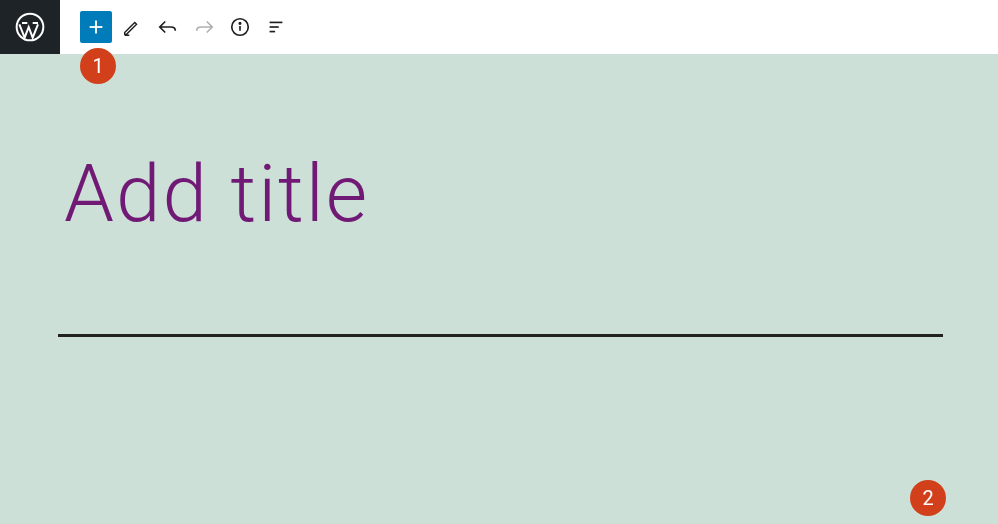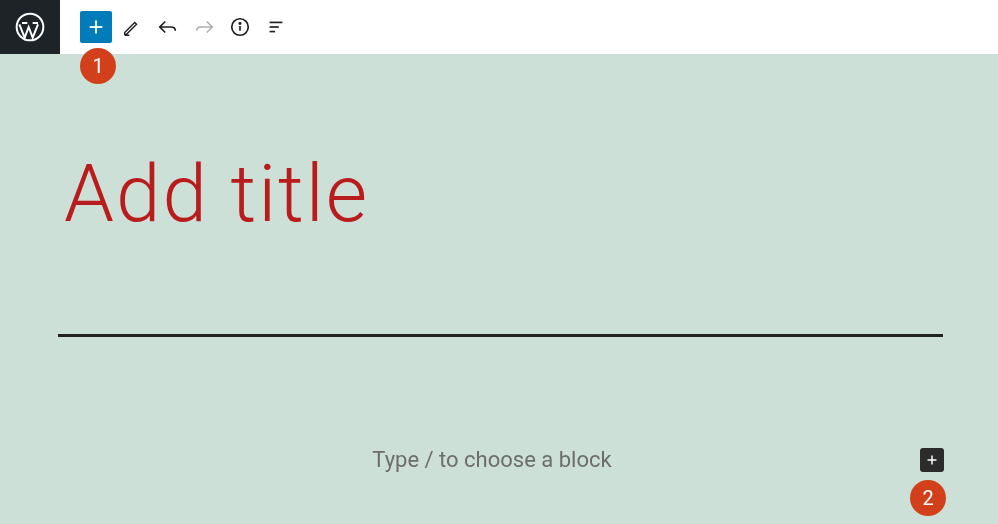--- a/index.html
+++ b/index.html
@@ -66,21 +66,21 @@
       padding: 0;
     }
     .content-wrap {
       max-width: 870px;
       margin: 0 auto;
       padding: 100px 0 0 0;
     }
     .title-placeholder {
       font-size: 80px;
       font-weight: 300;
-      color: #b91c1c;
+      color: #701a75;
       letter-spacing: 2px;
       line-height: 1;
       margin-bottom: 100px;
     }
     .divider {
       border: none;
       border-top: 3px solid #222;
       width: 885px;
       margin-left: -6px;
       margin-bottom: 110px;
@@ -174,26 +174,17 @@
         <line x1="5" y1="17" x2="11" y2="17"></line>
       </svg>
     </button>
   </div>
 </div>
 
 <div class="editor-canvas">
   <div class="content-wrap">
     <div class="title-placeholder">Add title</div>
     <hr class="divider">
-    <div class="block-row">
-      <div class="block-placeholder">Type / to choose a block</div>
-      <button class="inline-add">
-        <svg viewBox="0 0 24 24" stroke="#fff" stroke-width="2">
-          <line x1="12" y1="6" x2="12" y2="18"></line>
-          <line x1="6" y1="12" x2="18" y2="12"></line>
-        </svg>
-      </button>
-    </div>
   </div>
 </div>
 
 <div class="callout callout-1">1</div>
 <div class="callout callout-2">2</div>
 
 </body></html>

